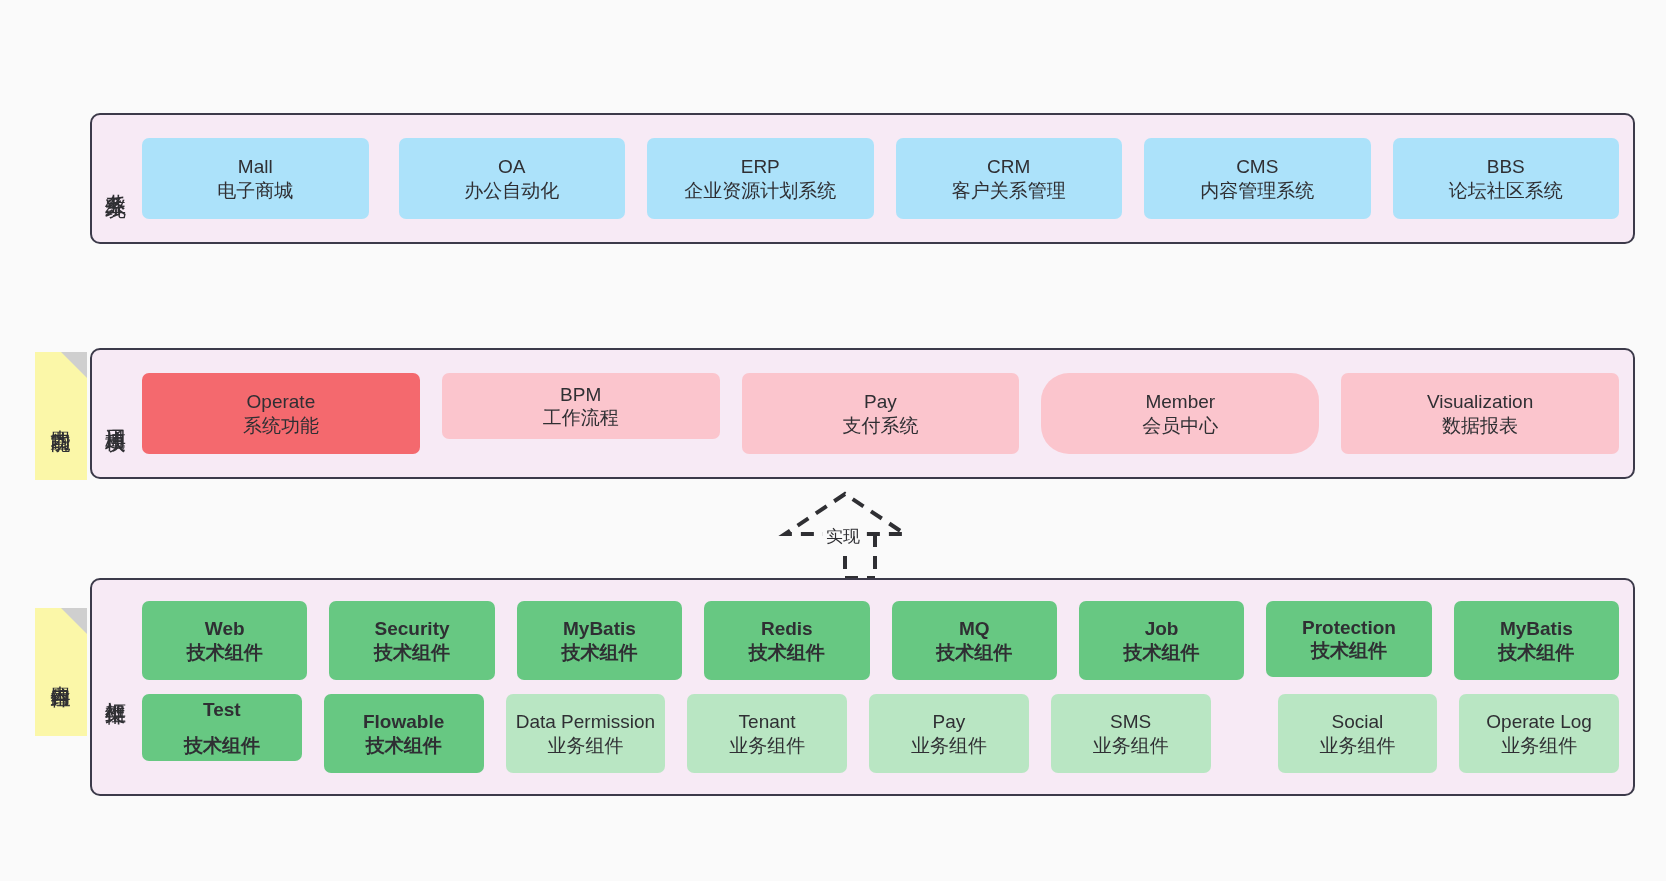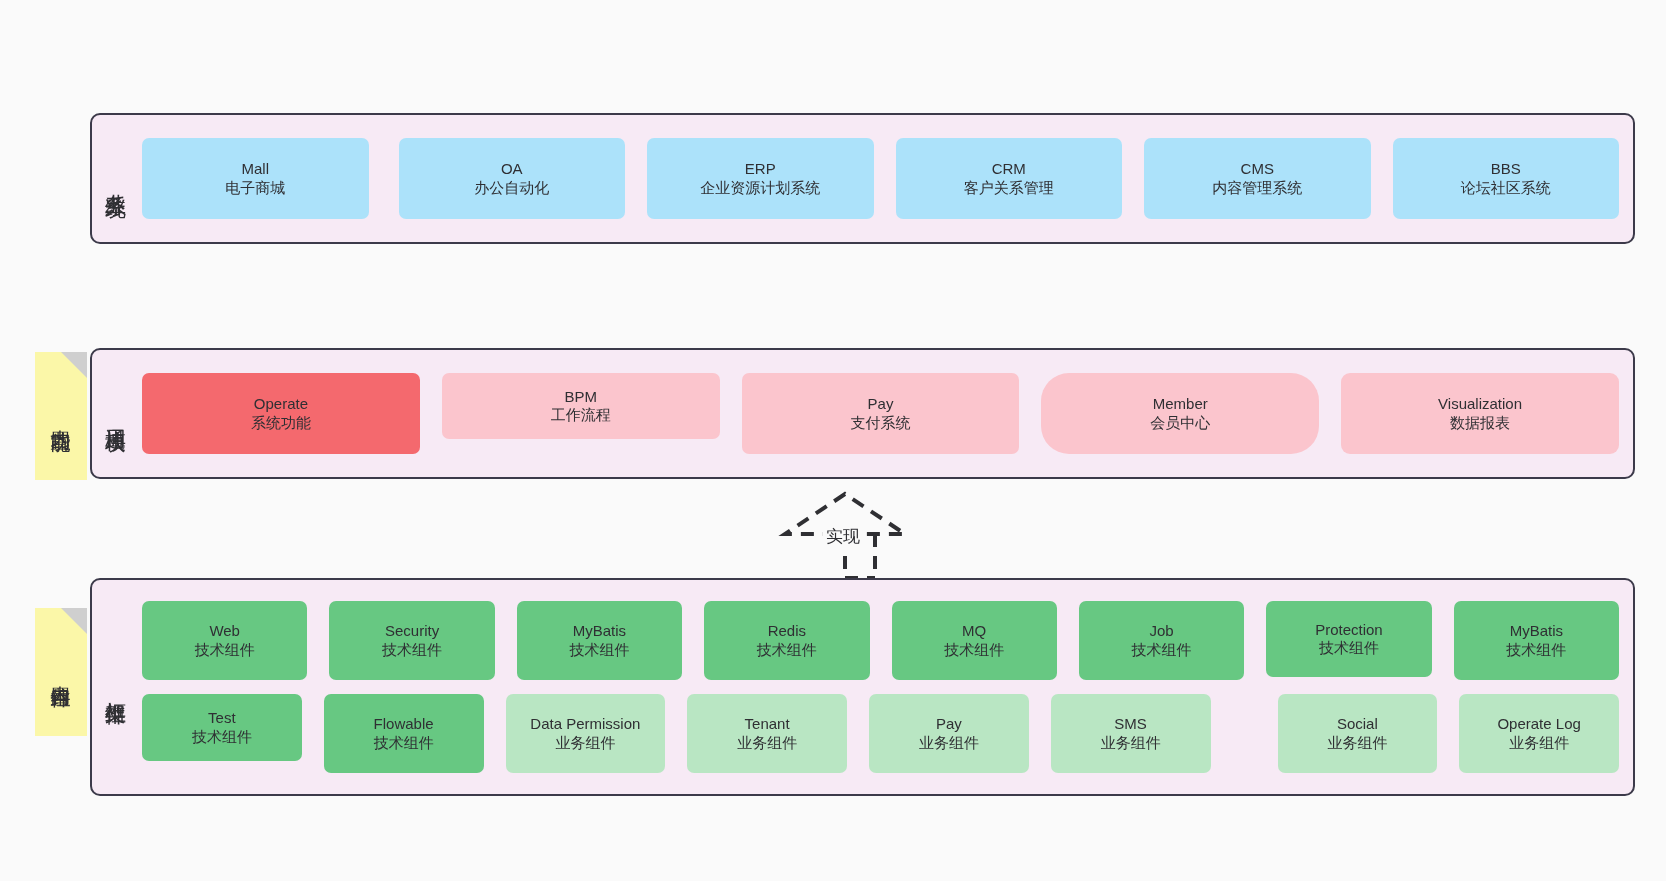--- a/index.html
+++ b/index.html
@@ -69,33 +69,33 @@
 
   .cell {
     flex: 1 1 0;
     border-radius: 7px;
     display: flex;
     flex-direction: column;
     align-items: center;
     justify-content: center;
     text-align: center;
     line-height: 1.22;
-    font-size: 15px;
+    font-size: 19px;
     color: #2f2f33;
     padding: 4px 9px;
     box-sizing: border-box;
   }
   .cell .t-en { display: block; }
   .cell .t-cn { display: block; }
 
   
   .c-blue       { background: #ace2fa; }
   .c-red        { background: #f4696e; }
   .c-pink       { background: #fbc5cd; }
-  .c-green      { background: #67c882; }
+  .c-green      { background: #67c882; font-weight: bold; }
   .c-lightgreen { background: #b9e6c3; }
 
   
   .sticky {
     position: absolute;
     width: 52px;
     background: #fbf7a8;
     box-sizing: border-box;
     display: flex;
     align-items: center;
@@ -190,21 +190,21 @@
             <span class="t-cn">工作流程</span>
           </div>
           <div class="cell c-pink" style="height: 81px;">
             <span class="t-en">Pay</span>
             <span class="t-cn">支付系统</span>
           </div>
           <div class="cell c-pink" style="height: 81px; border-radius: 28px;">
             <span class="t-en">Member</span>
             <span class="t-cn">会员中心</span>
           </div>
-          <div class="cell c-pink" style="height: 81px; border-radius: 9px;">
+          <div class="cell c-pink" style="height: 81px;">
             <span class="t-en">Visualization</span>
             <span class="t-cn">数据报表</span>
           </div>
         </div>
     </div>
   </div>
 
   <div class="arrow-wrap" style="left:775px; top:490px; width:140px; height:90px;">
     <svg width="140" height="90" viewBox="0 0 140 90" aria-hidden="true">
       <path d="M70 4 L10 44 L130 44 Z" fill="none" stroke="#2f2f33" stroke-width="4" stroke-dasharray="13 9" stroke-linecap="butt"></path>
@@ -250,21 +250,21 @@
           <div class="cell c-green" style="height: 76px;">
             <span class="t-en">Protection</span>
             <span class="t-cn">技术组件</span>
           </div>
           <div class="cell c-green" style="height: 79px;">
             <span class="t-en">MyBatis</span>
             <span class="t-cn">技术组件</span>
           </div>
         </div>
       <div class="row" id="framework-row2">
-          <div class="cell c-green" style="height: 67px;">
+          <div class="cell c-green" style="height: 67px; justify-content: space-between;">
             <span class="t-en">Test</span>
             <span class="t-cn">技术组件</span>
           </div>
           <div class="cell c-green" style="height: 79px;">
             <span class="t-en">Flowable</span>
             <span class="t-cn">技术组件</span>
           </div>
           <div class="cell c-lightgreen" style="height: 79px;">
             <span class="t-en">Data Permission</span>
             <span class="t-cn">业务组件</span>

